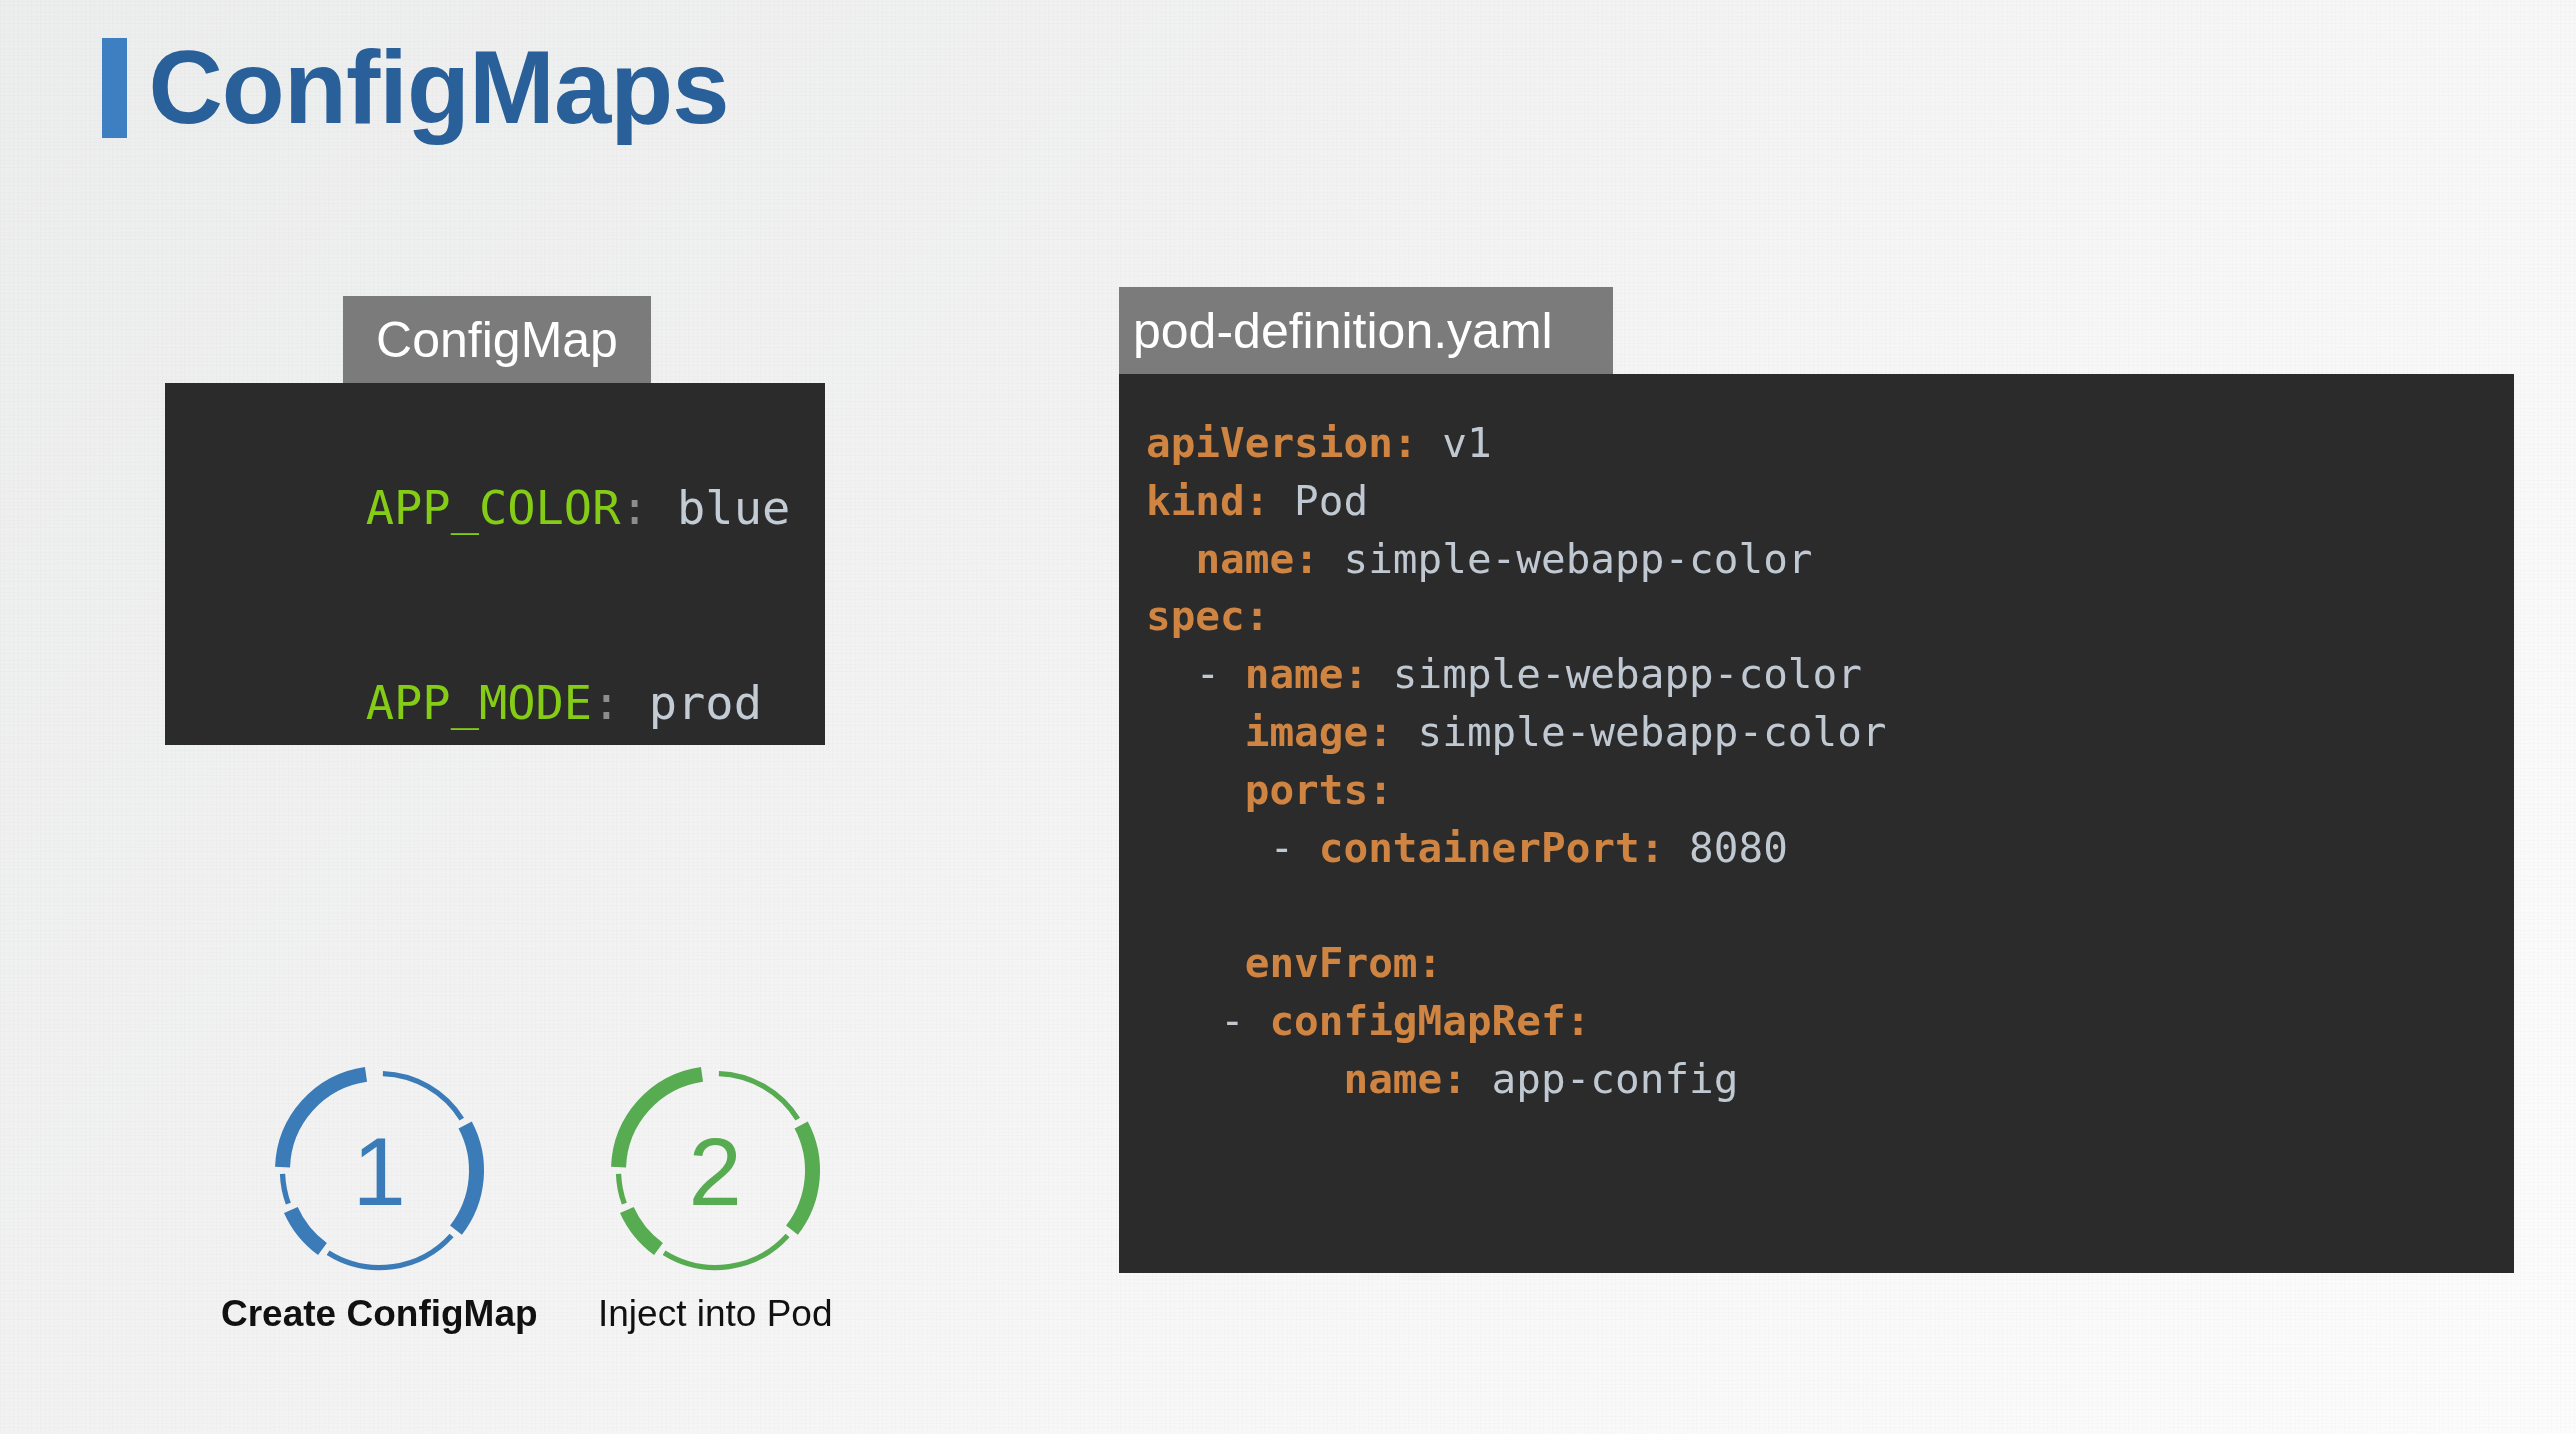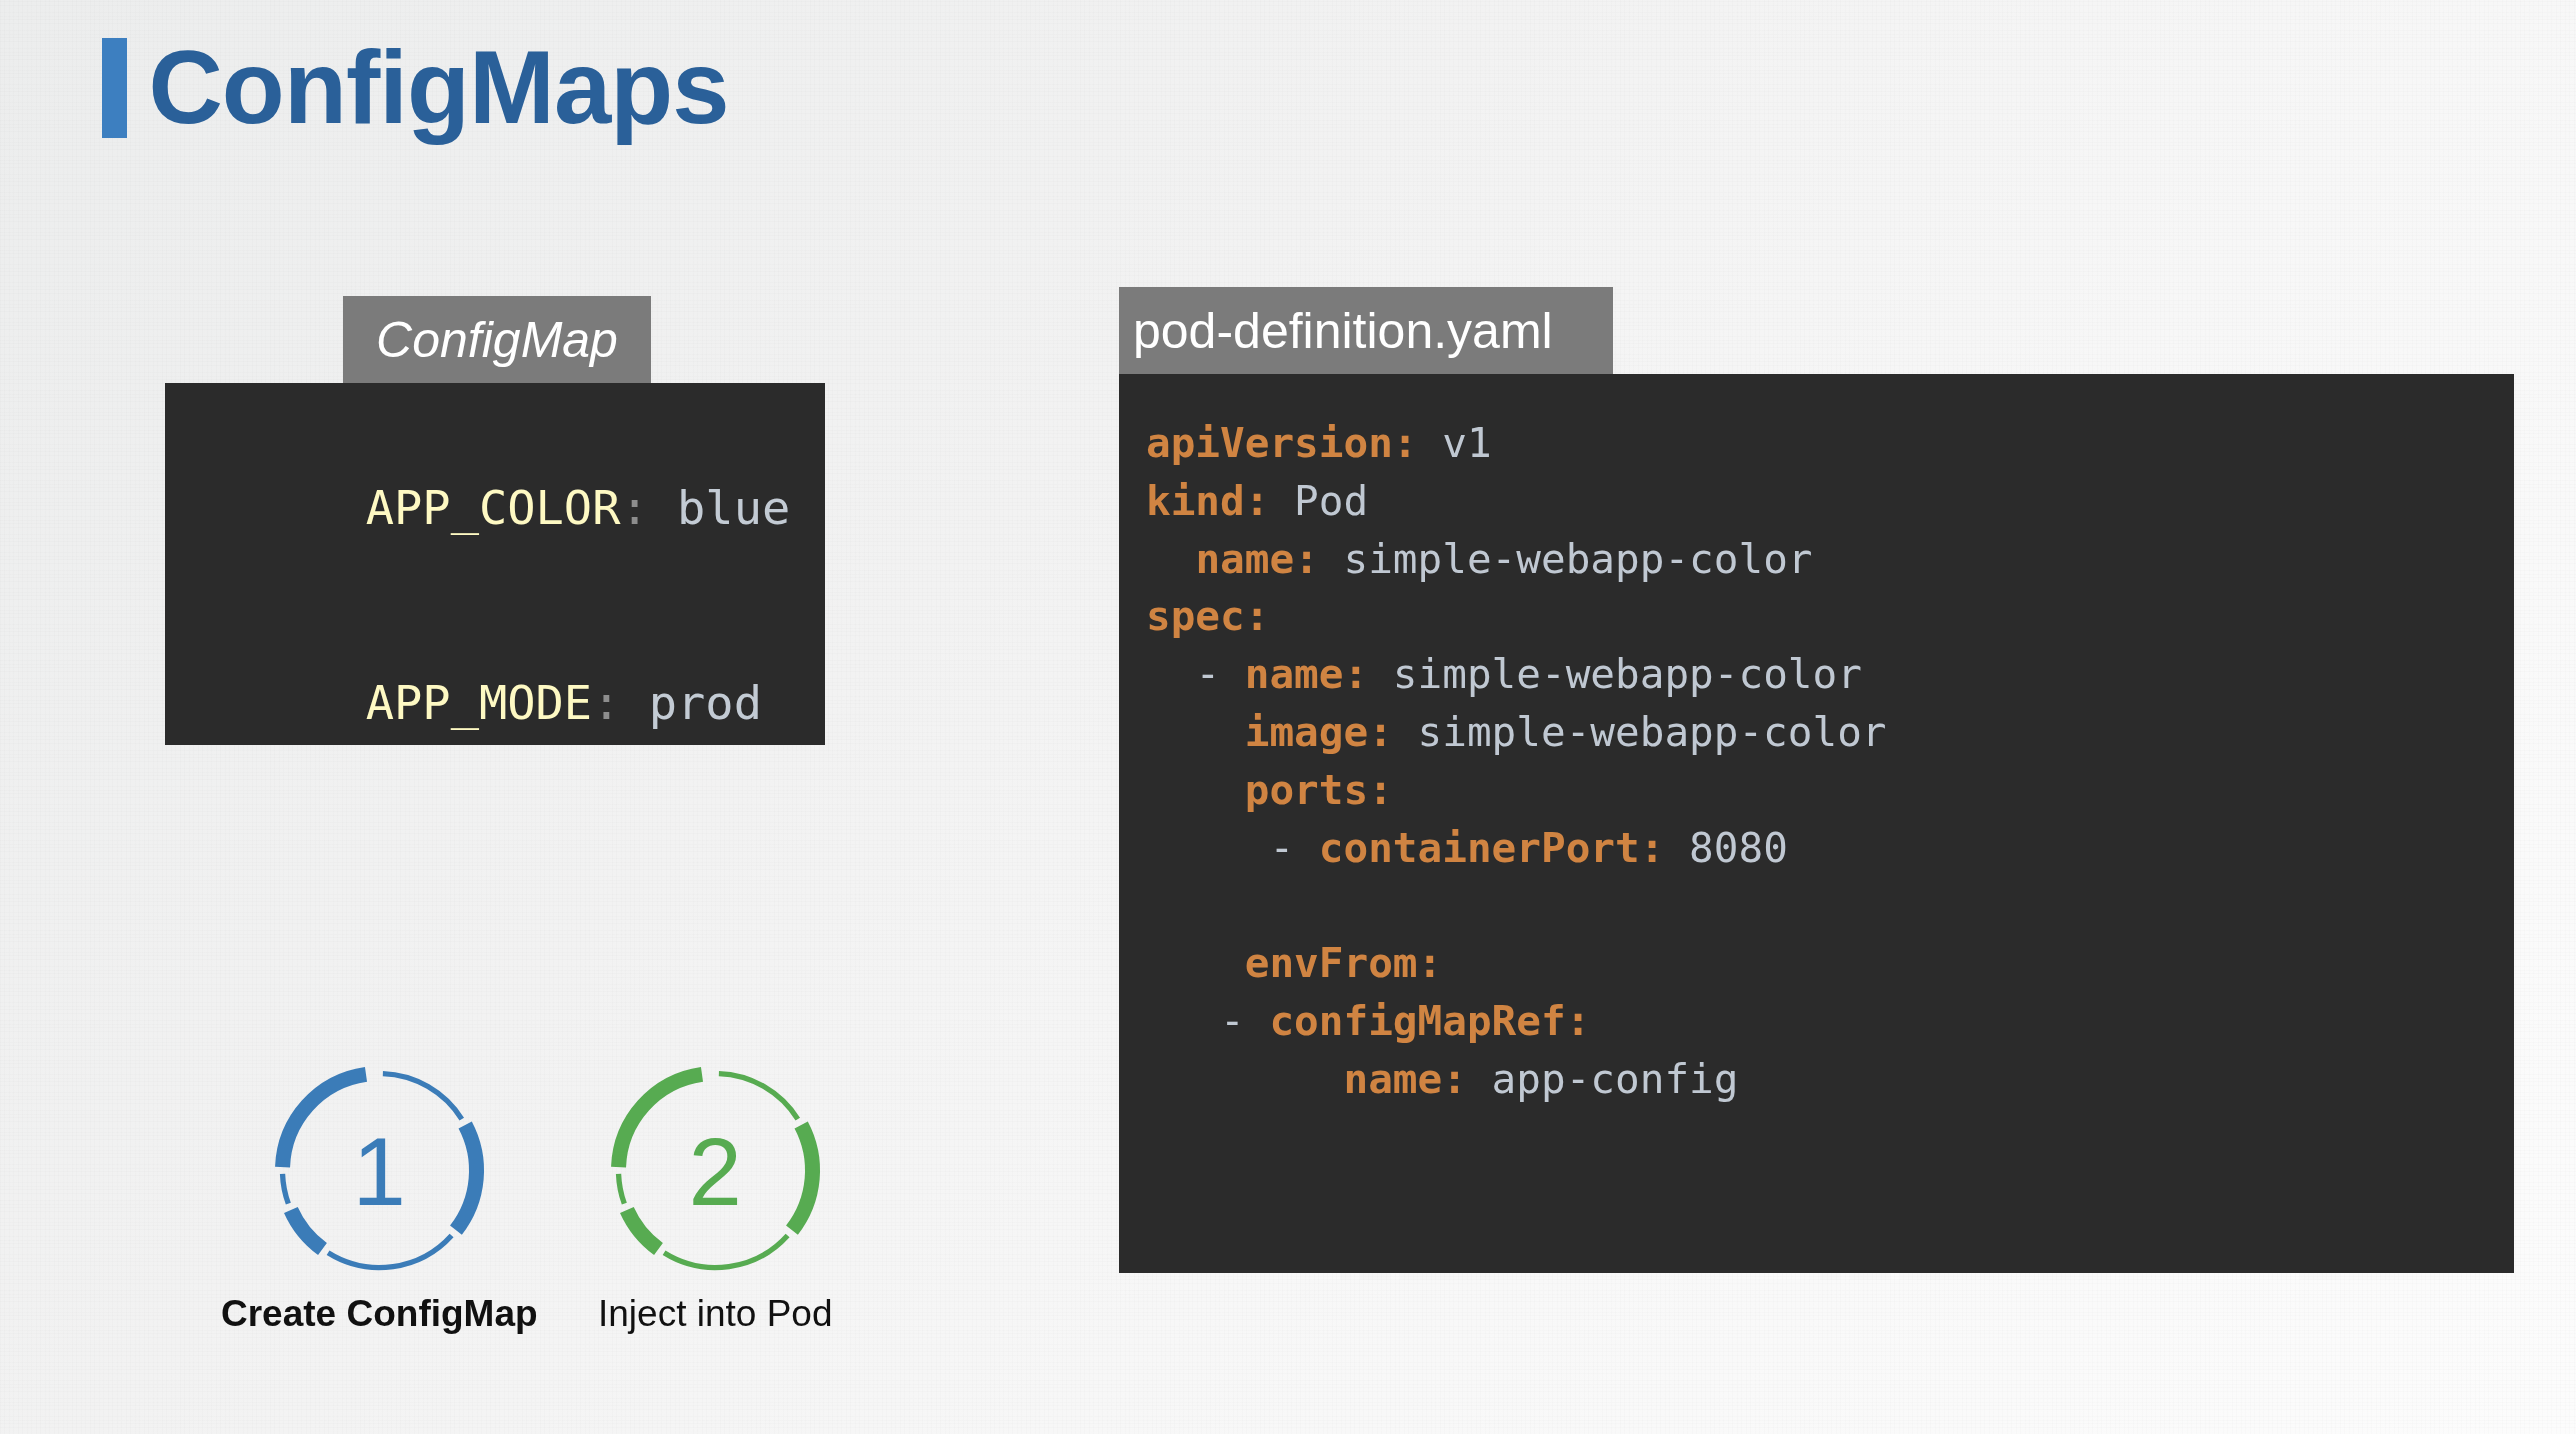--- a/index.html
+++ b/index.html
@@ -69,35 +69,34 @@
   }
 
   
   #configmap-tab {
     left: 343px;
     top: 296px;
     width: 308px;
     height: 87px;
     font-size: 50px;
     font-weight: 400;
-    font-style: italic;
   }
   #configmap-body {
     left: 165px;
     top: 383px;
     width: 660px;
     height: 362px;
     padding: 28.5px 0 0 31px;
   }
   #configmap-body .cm-line {
     font-size: 47px;
     line-height: 1.38;
     letter-spacing: 0px;
   }
-  .cm-key   { color: #fef9c3; }
+  .cm-key   { color: #84cc16; }
   .cm-colon { color: #8d8d8d; }
   .cm-val   { color: #c3cbd4; }
 
   
   #yaml-tab {
     left: 1119px;
     top: 287px;
     width: 494px;
     height: 87px;
     font-size: 50px;

